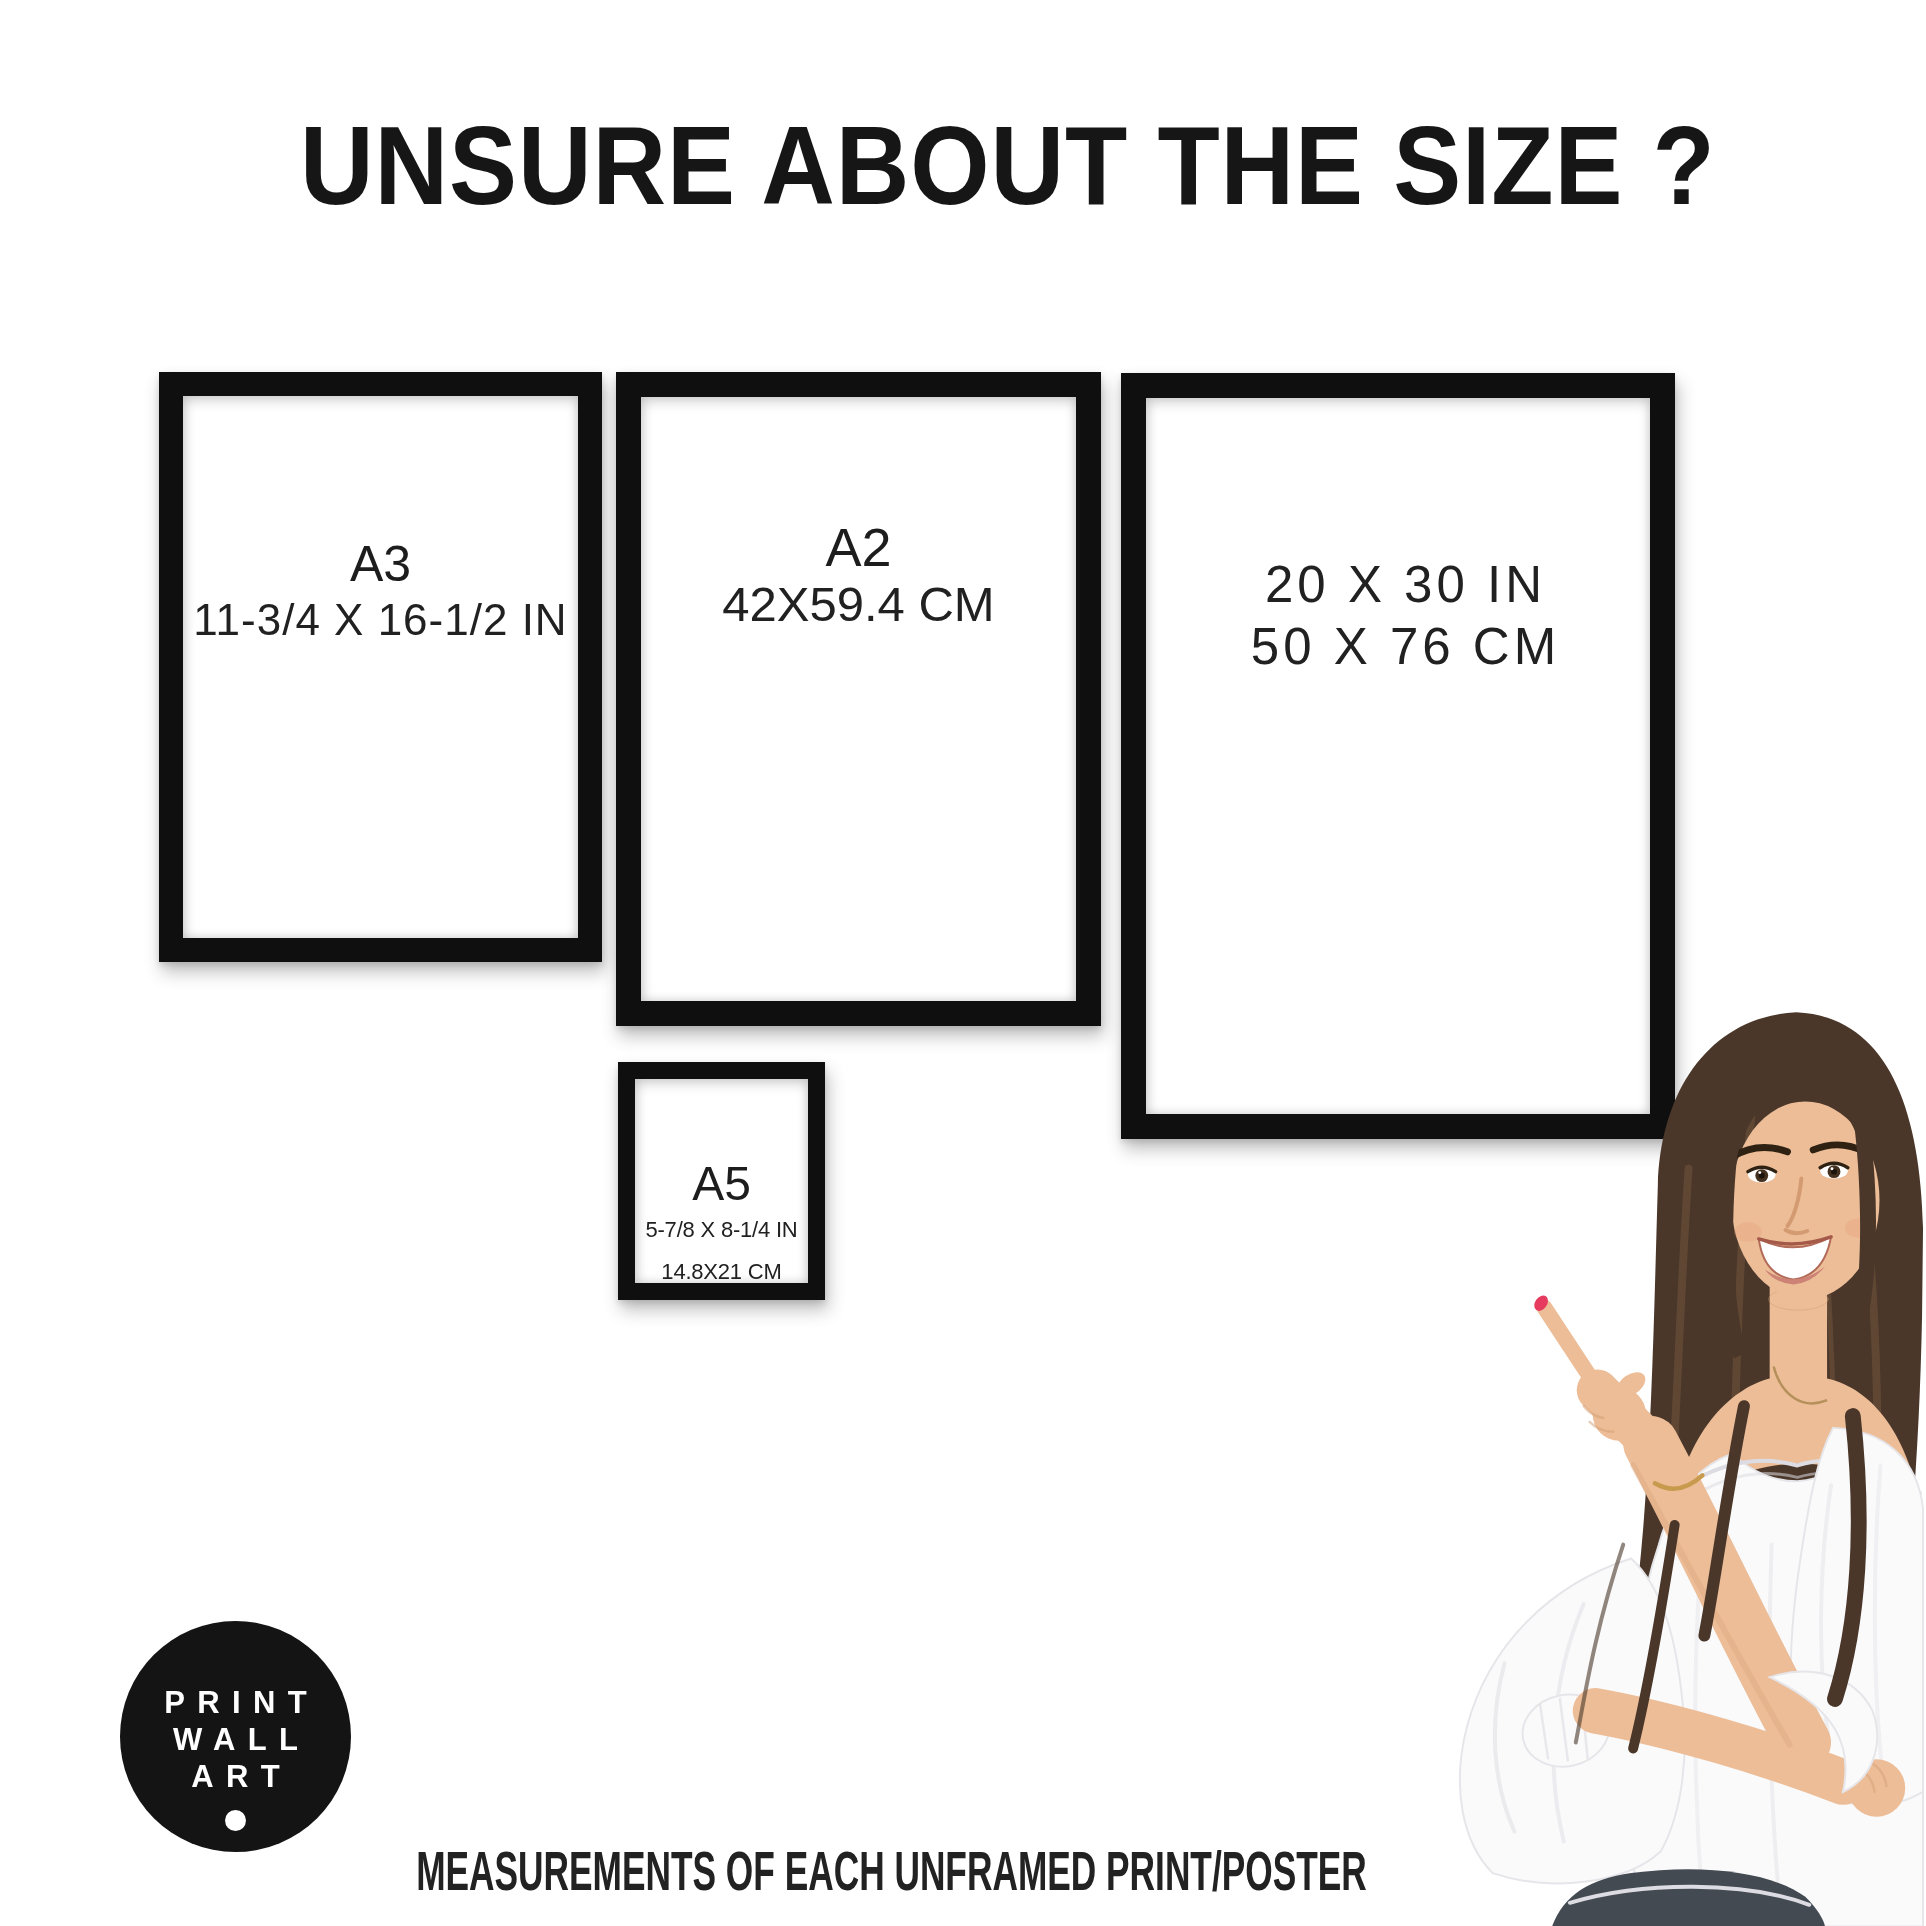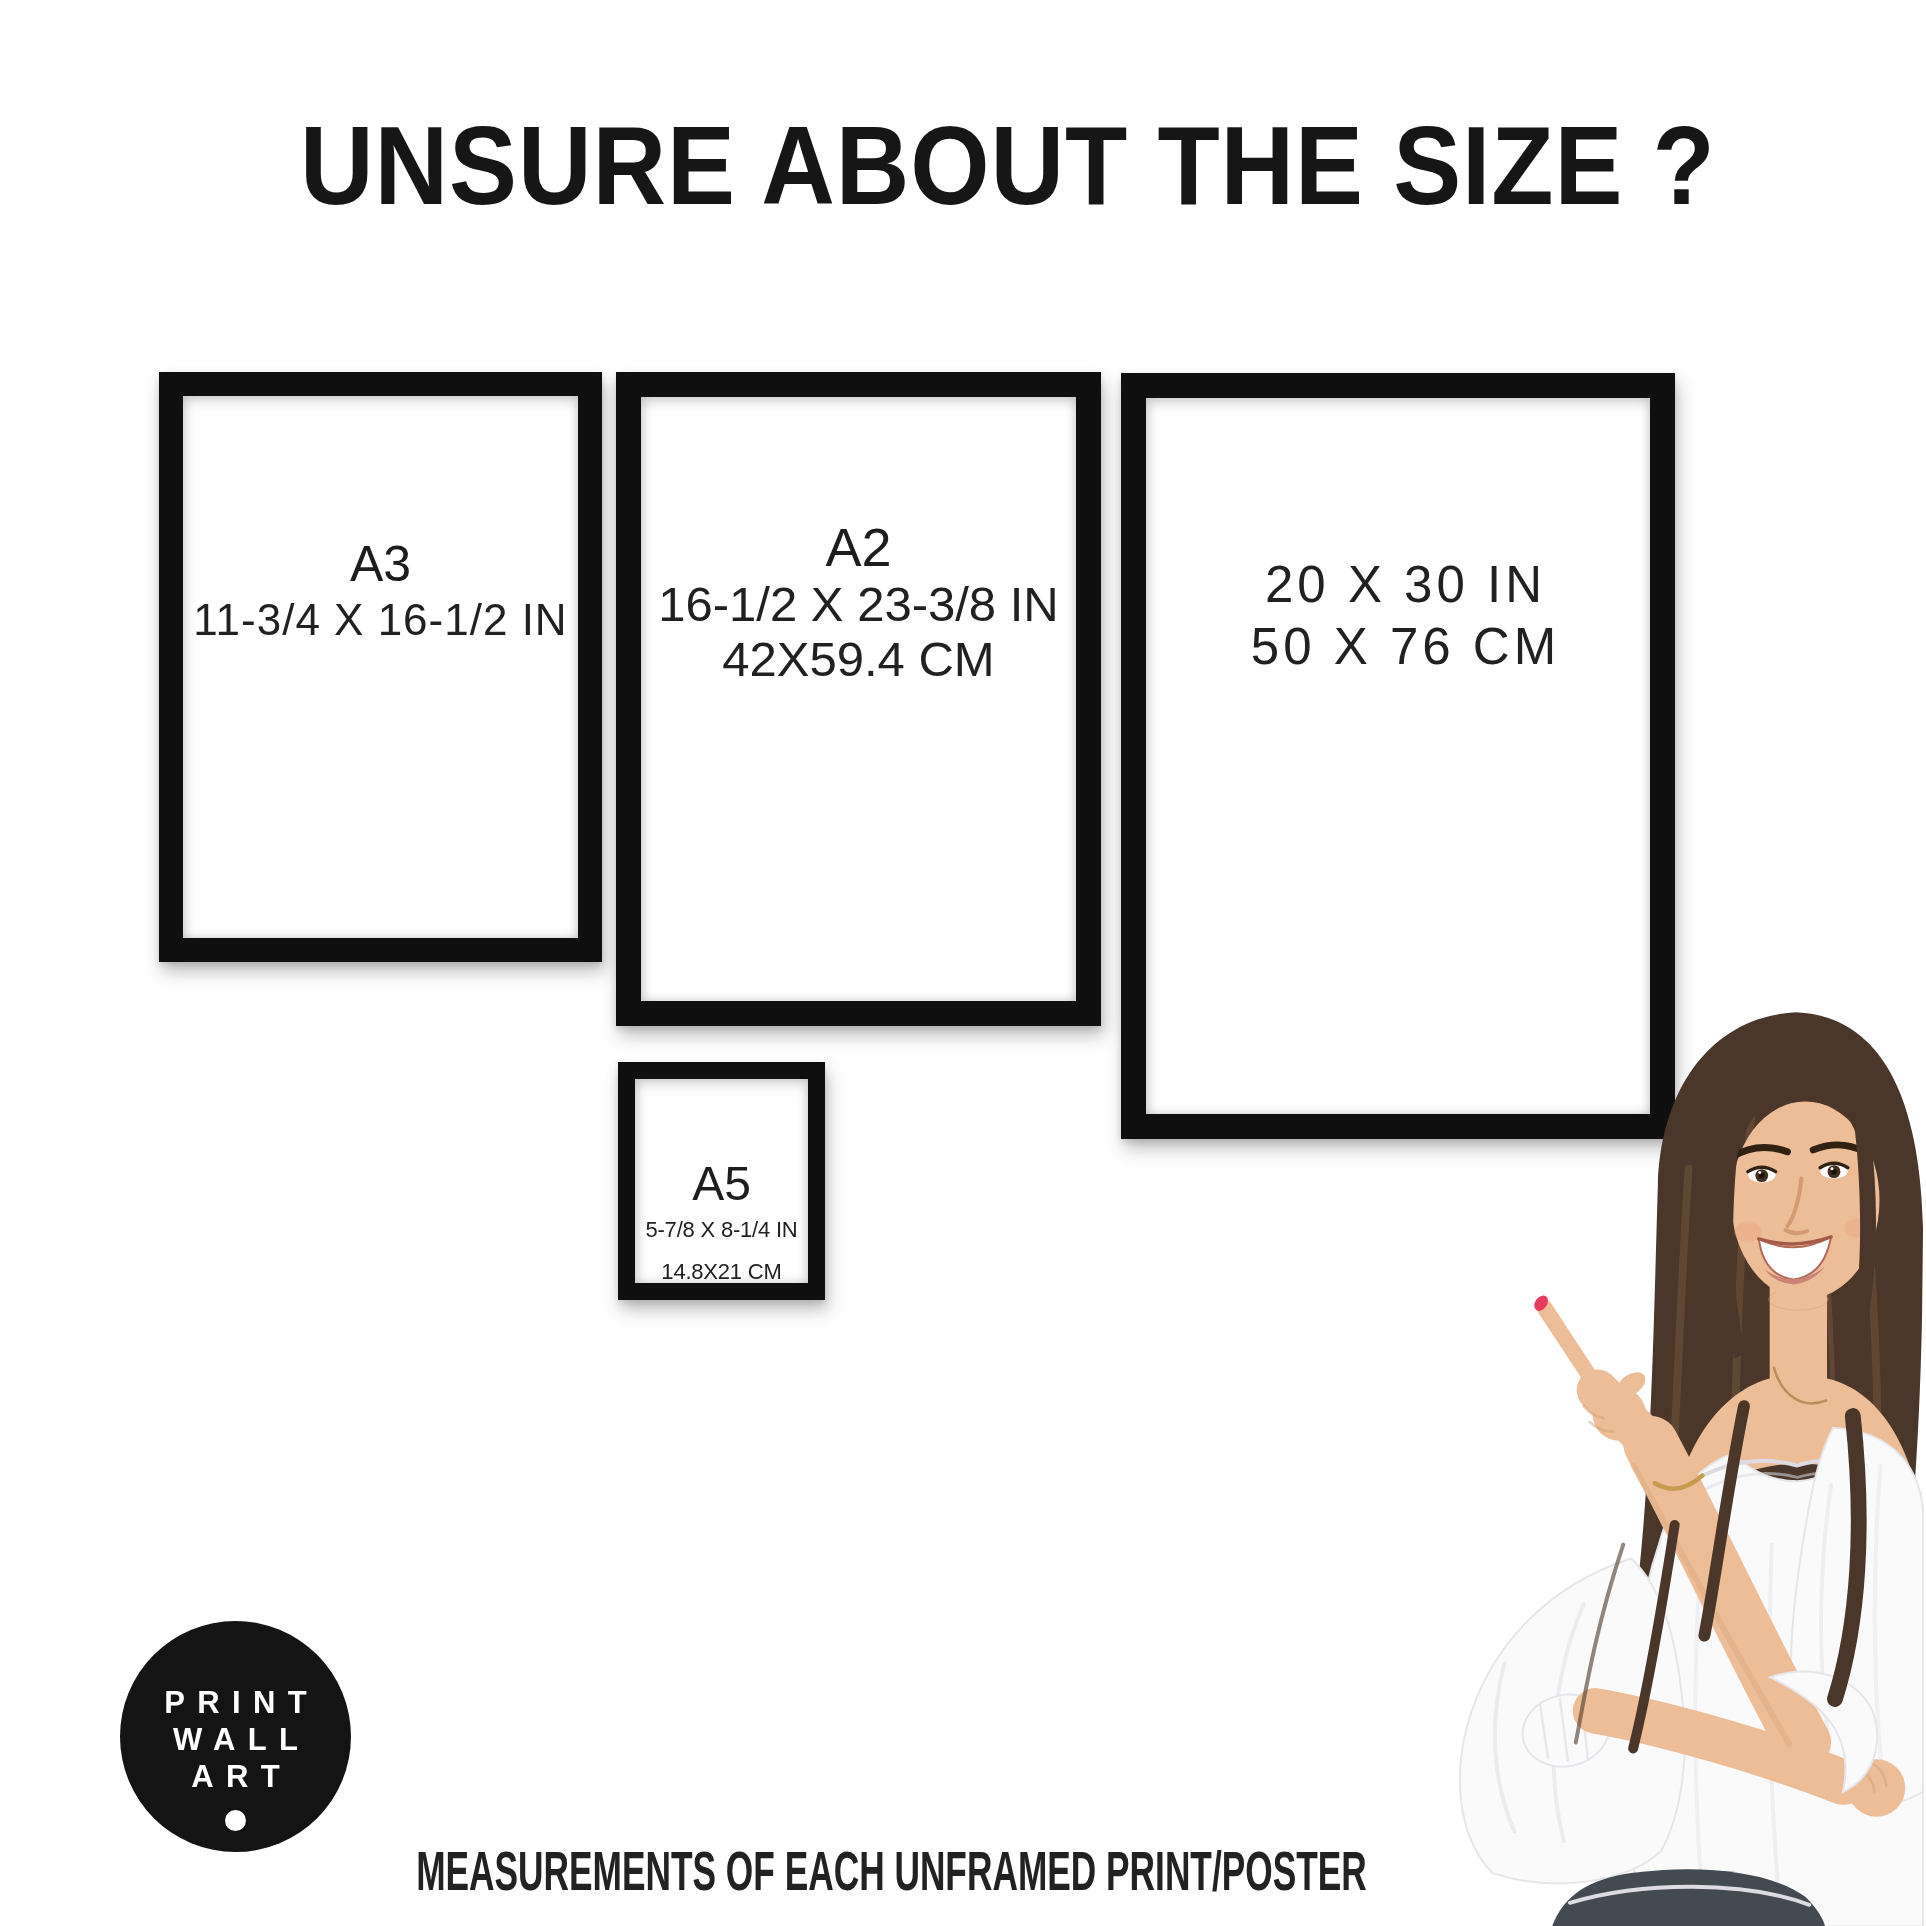--- a/index.html
+++ b/index.html
@@ -129,21 +129,20 @@
   <div class="frame f-a3">
     <div class="ftext">
       <div class="flabel">A3</div>
       <div class="fdim fin">11-3/4 X 16-1/2 IN</div>
     </div>
   </div>
 
   <div class="frame f-a2">
     <div class="ftext">
       <div class="flabel">A2</div>
-      <div class="fdim fin">16-1/2 X 23-3/8 IN</div>
       <div class="fdim fcm">42X59.4 CM</div>
     </div>
   </div>
 
   <div class="frame f-2030">
     <div class="ftext">
       <div class="fdim fin">20 X 30 IN</div>
       <div class="fdim fcm">50 X 76 CM</div>
     </div>
   </div>

